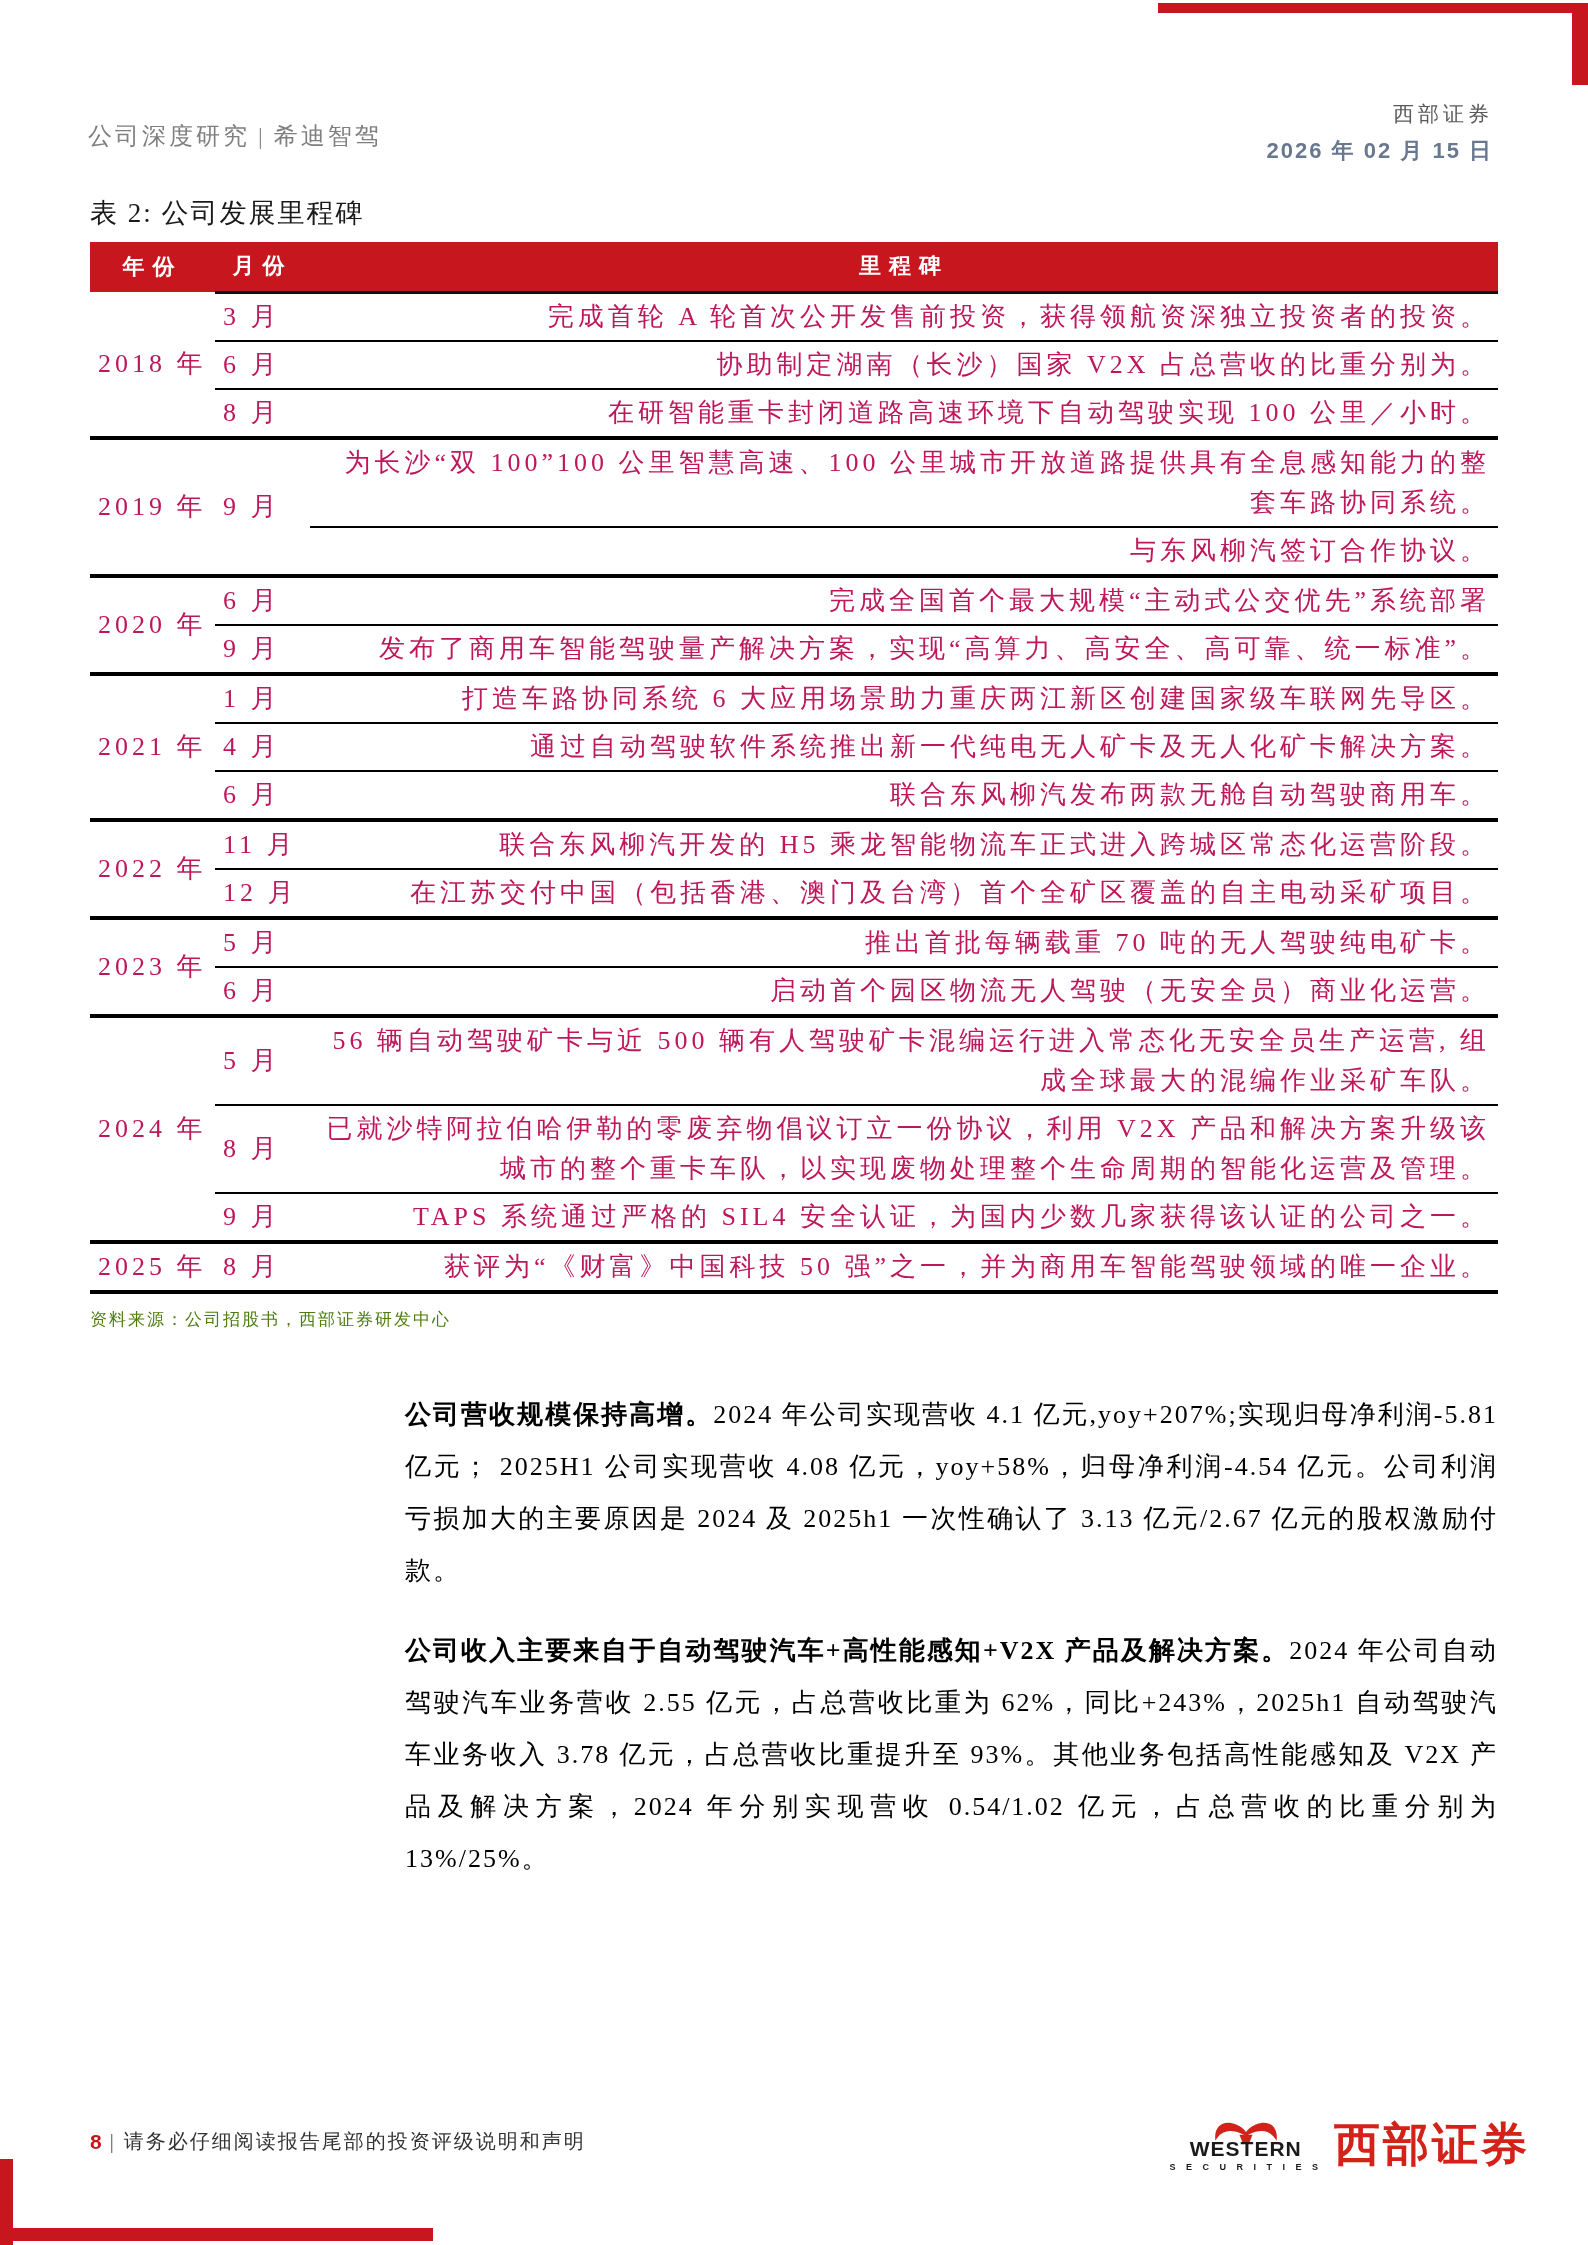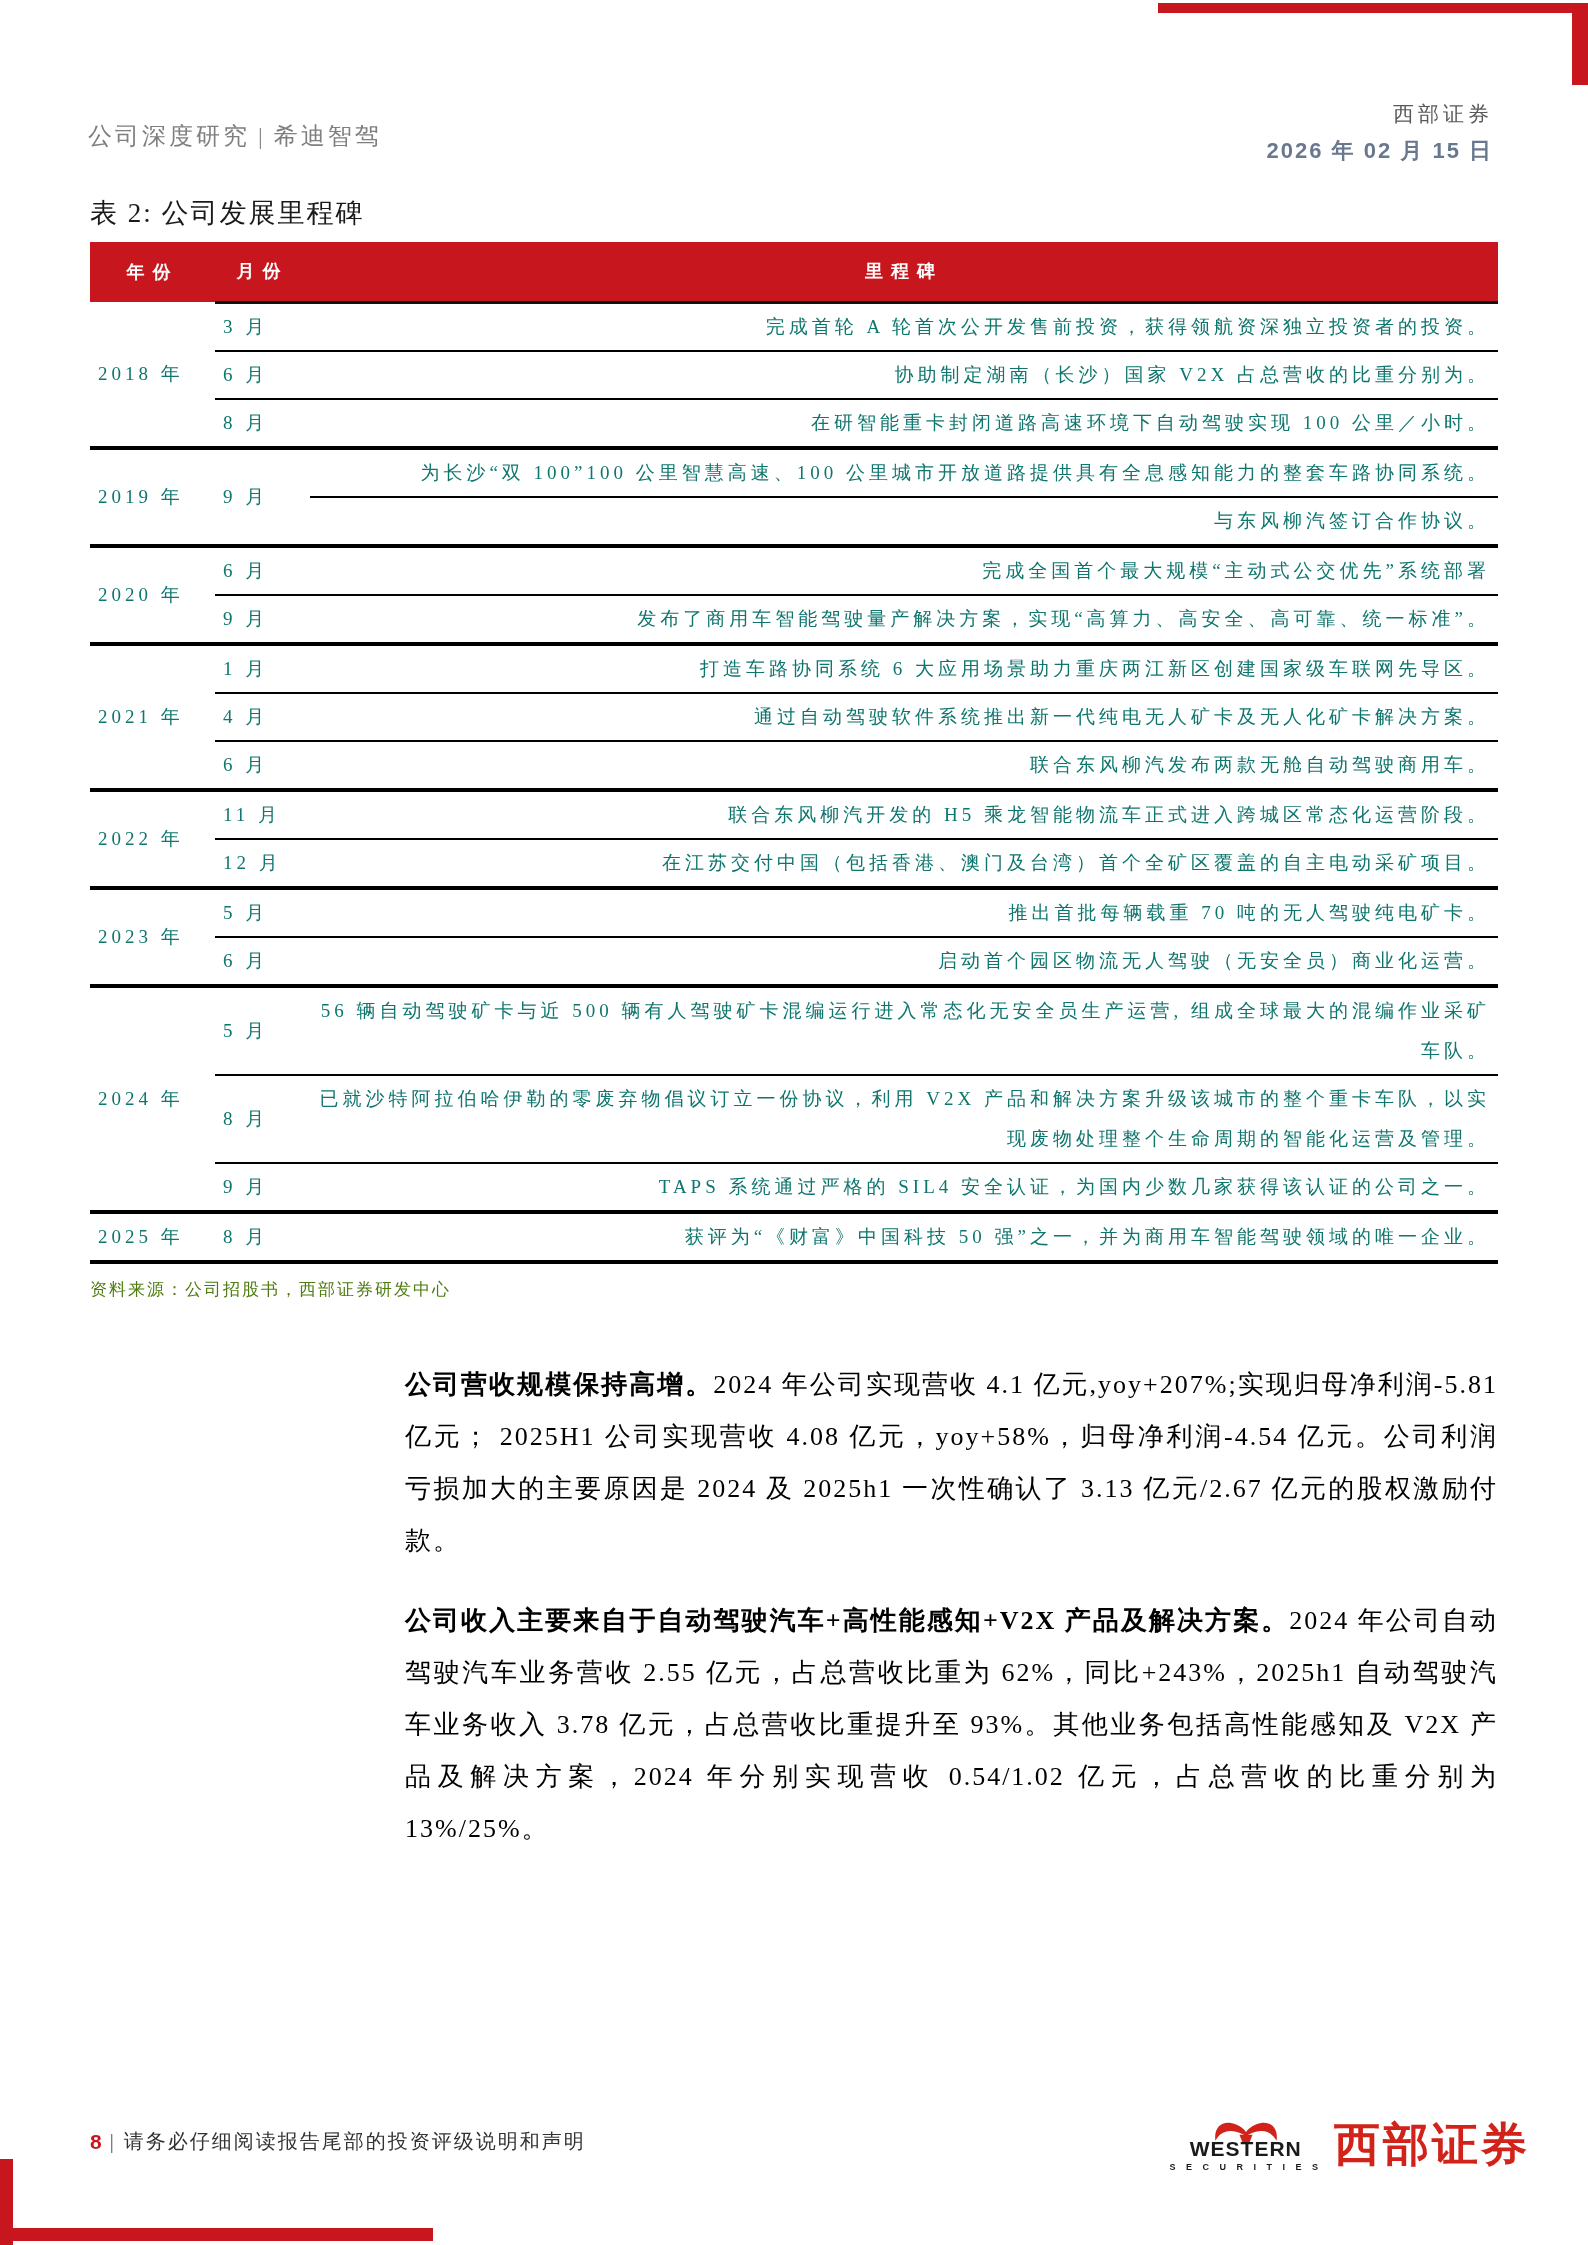--- a/index.html
+++ b/index.html
@@ -29,26 +29,26 @@
 
   
   .content { position: absolute; left: 90px; top: 195px; width: 1408px; }
   .table-title { font-size: 27px; color: #1a1a1a; letter-spacing: 2px; }
 
   table.milestones { border-collapse: collapse; table-layout: fixed; width: 1408px; margin-top: 11px; }
   col.c-year { width: 125px; }
   col.c-month { width: 95px; }
   col.c-mile { width: 1188px; }
   table.milestones th {
-    background: #C8161E; color: #ffffff; height: 60px;
-    font-size: 18px; font-weight: 600; letter-spacing: 8px; text-align: center;
+    background: #C8161E; color: #ffffff; height: 50px;
+    font-size: 22px; font-weight: 600; letter-spacing: 8px; text-align: center;
   }
   th.h-month, th.h-mile { border-bottom: 3px solid #111111; }
   table.milestones td {
-    font-size: 19px; color: #0f766e; line-height: 40px;
+    font-size: 26px; color: #be185d; line-height: 40px;
     padding: 3px 8px; vertical-align: middle; letter-spacing: 4px;
   }
   td.year { padding-left: 3px; letter-spacing: 2px; white-space: nowrap; }
   td.month { white-space: nowrap; letter-spacing: 2px; }
   td.mile { text-align: right; }
   .bb-thin  { border-bottom: 2px solid #000000; }
   .bb-thick { border-bottom: 4px solid #000000; }
 
   .source-note { margin-top: 14px; font-size: 17px; color: #4d7c0f; letter-spacing: 2px; }
 

